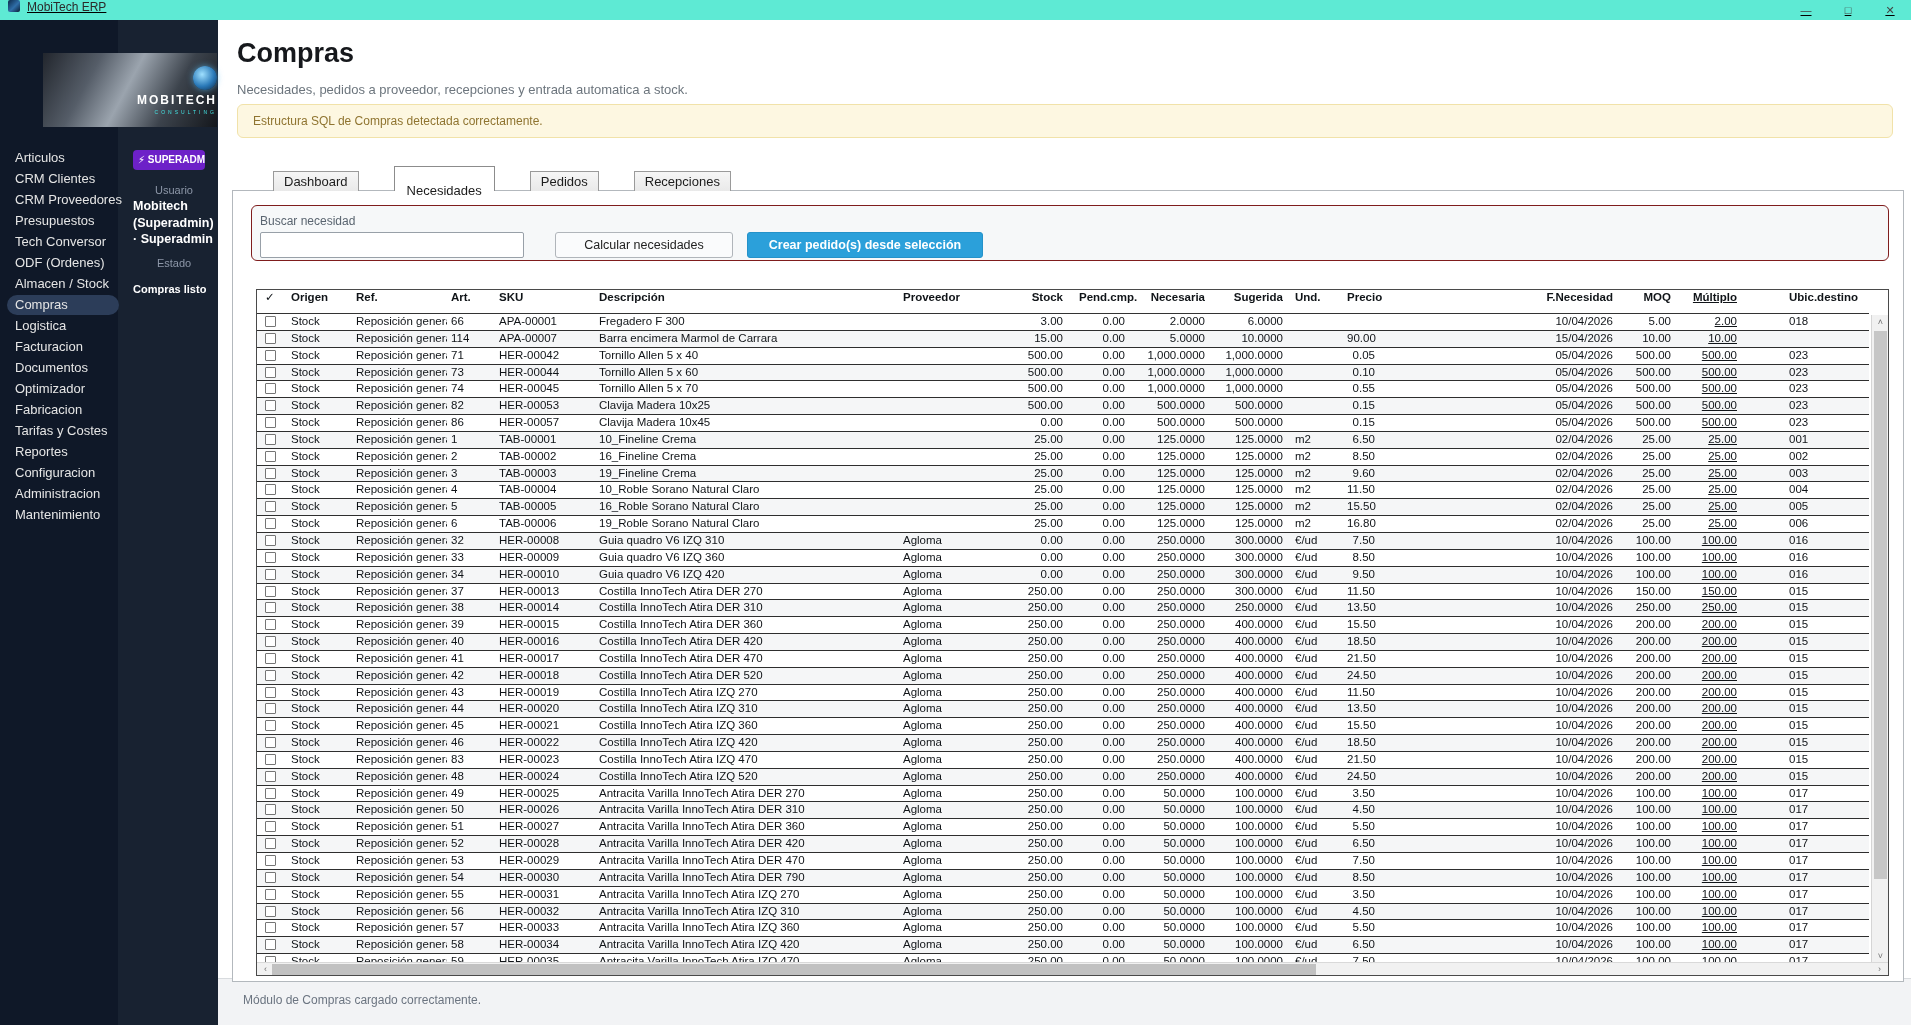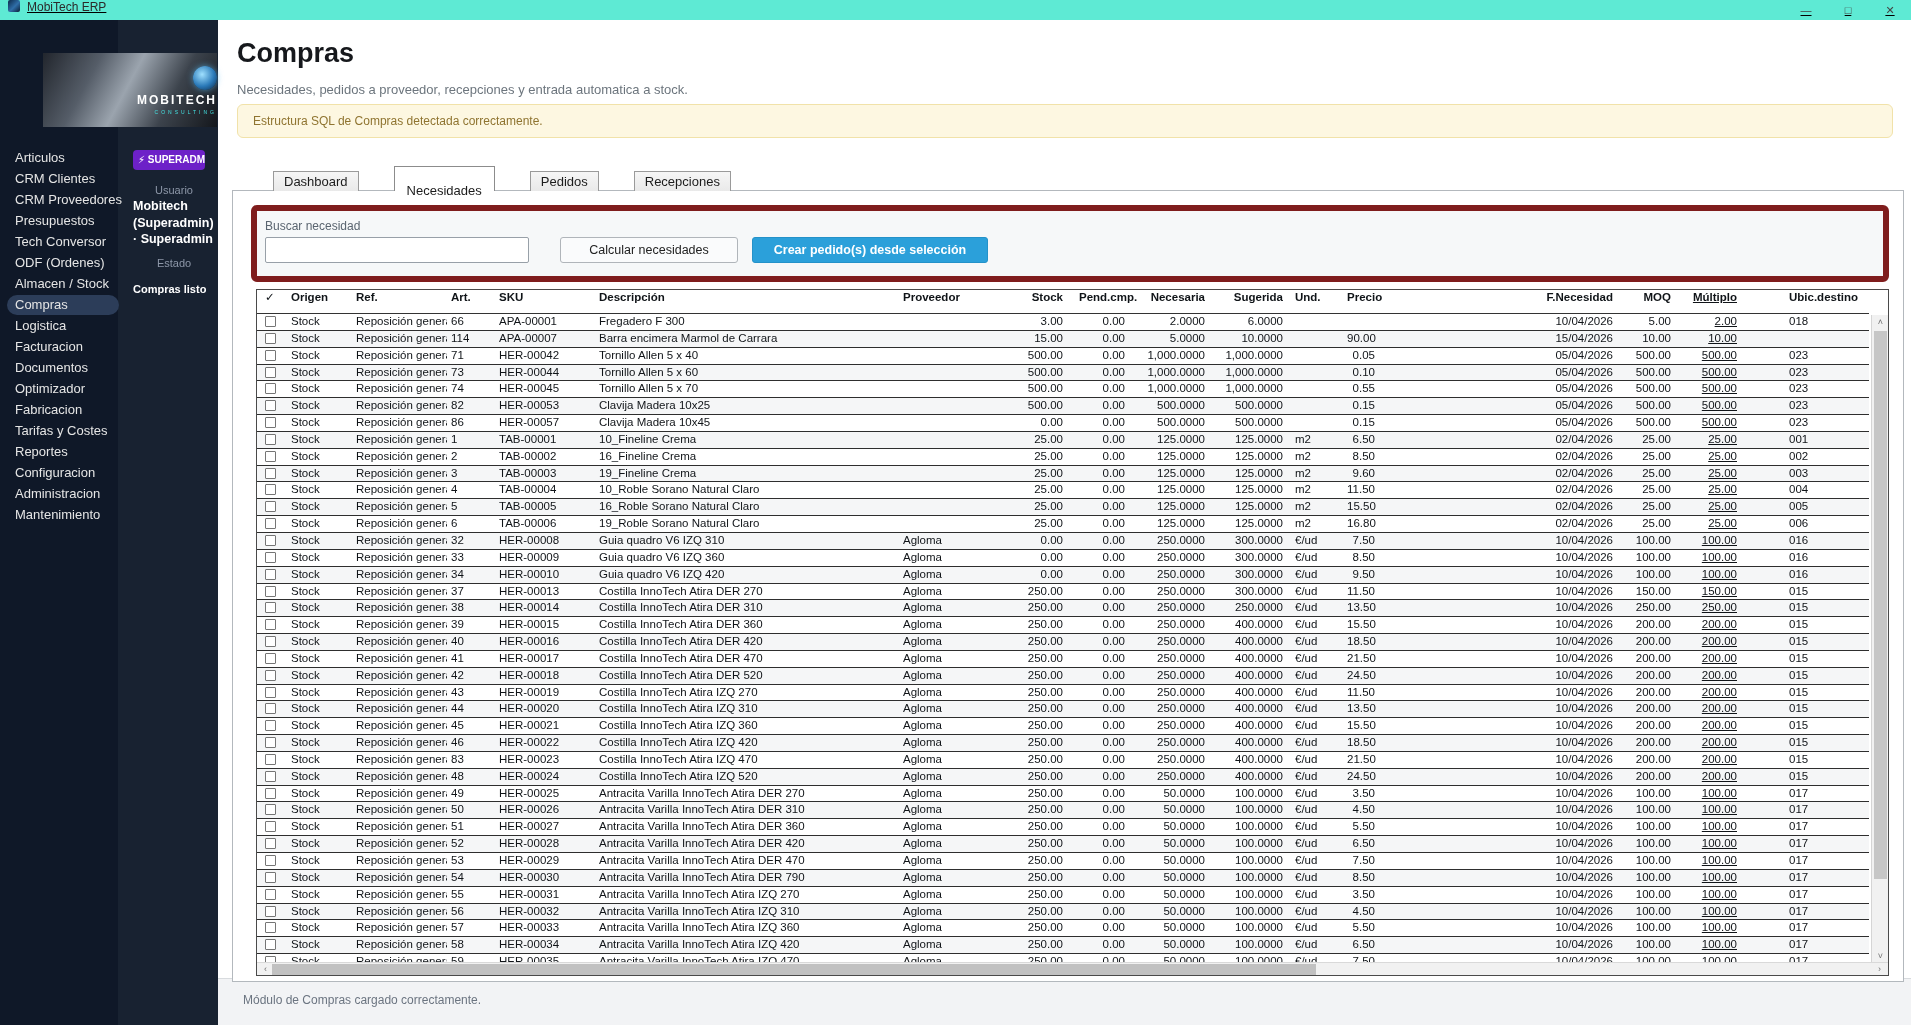--- a/index.html
+++ b/index.html
@@ -49,22 +49,22 @@
   .tabs { position:absolute; left:22px; top:146px; height:25px; display:flex; align-items:flex-end; z-index:3; }
   .tab { height:20px; background:linear-gradient(#f6f6f6,#e9e9e9); border:1px solid #9a9a9a;
     border-bottom:none; font-size:13px; color:#1c1c1c; padding:0 10px; line-height:19px;
     margin-right:2px;margin-left:33px; }
   .tab.active { height:25px; background:#fff; border:1px solid #8c8c8c; border-bottom:none;
     line-height:23px; padding:12px 12px; font-weight:normal; position:relative; z-index:4; }
   .panel { position:absolute; left:14px; top:170px; width:1672px; height:792px;
     background:#fff; border:1px solid #b3b8bd; z-index:2; }
 
   
-  .searchbar { position:absolute; left:18px; top:14px; width:1638px; height:77px;
-    background:#f6f8f9; border:6px solid #7f1d1d; border-radius:6px; }
+  .searchbar { position:absolute; left:18px; top:14px; width:1638px; height:56px;
+    background:#f6f8f9; border:1px solid #7f1d1d; border-radius:6px; }
   .search-label { position:absolute; left:8px; top:8px; font-size:12px; color:#5a6570; }
   .search-input { position:absolute; left:8px; top:26px; width:264px; height:26px;
     border:1px solid #98a0a8; border-radius:2px; background:#fff; font-size:12px; padding:0 6px;
     font-family:"Liberation Sans","DejaVu Sans",sans-serif; }
   .btn-calc { position:absolute; left:303px; top:26px; width:178px; height:26px;
     background:#fafbfc; border:1px solid #b0b5ba; border-radius:3px; font-size:12.5px; color:#222;
     font-family:"Liberation Sans","DejaVu Sans",sans-serif; }
   .btn-create { position:absolute; left:495px; top:26px; width:236px; height:26px;
     background:#2ba0da; border:1px solid #2492c9; border-radius:3px; font-size:12.5px; color:#fff;
     font-weight:bold; font-family:"Liberation Sans","DejaVu Sans",sans-serif; }

